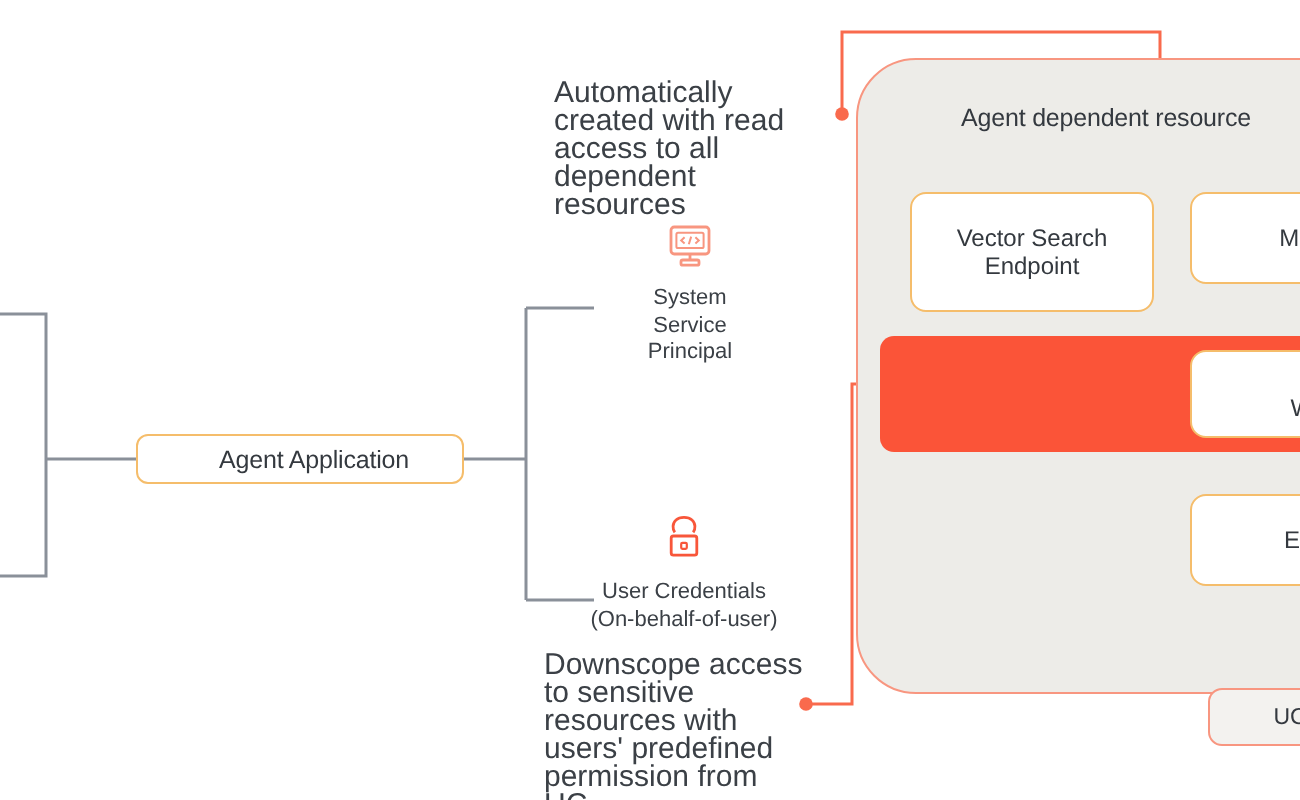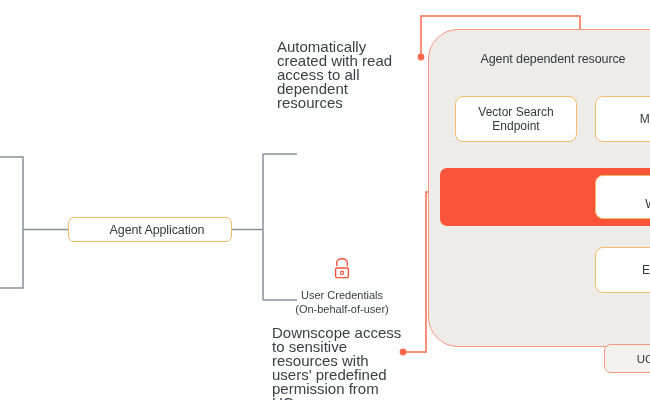--- a/index.html
+++ b/index.html
@@ -115,21 +115,21 @@
     border: 1.4px solid #f5bd6b;
     border-radius: 8px;
     display: flex; align-items: center; justify-content: center;
     text-align: center;
     font-size: 12px;
     line-height: 14.5px;
     color: #34393f;
     white-space: pre-line;
     z-index: 4;
   }
-  .chip-vs   { left: 455px; top: 96px;  width: 122px; height: 46px; }
+  .chip-vs   { left: 455px; top: 96px;  width: 122px; height: 60px; }
   .chip-ms   { left: 595px; top: 96px;  width: 122px; height: 46px; }
   .chip-genie{ left: 455px; top: 175px; width: 122px; height: 44px; }
   .chip-dw   { left: 595px; top: 175px; width: 122px; height: 44px; }
   .chip-ucf  { left: 455px; top: 247px; width: 122px; height: 46px; }
   .chip-ext  { left: 595px; top: 247px; width: 122px; height: 46px; }
 
   .chip-uccon {
     position: absolute;
     left: 604px; top: 344px;
     width: 100px; height: 29px;
@@ -172,20 +172,36 @@
       <path d="M 403 352 L 426 352 L 426 192 L 437 192"></path>
     </g>
     <polygon points="444,192 435.5,188.2 435.5,195.8" fill="#f96a4d"></polygon>
     <circle cx="403" cy="352" r="3.4" fill="#f96a4d"></circle>
   </svg>
 
   <div class="agent-app">Agent Application</div>
 
   <div class="annot annot-top">Automatically created with read access to all dependent resources</div>
 
+  <div class="icon-group g-ssp">
+    <span>
+      <svg width="26" height="26" viewBox="0 0 26 26" fill="none" stroke="#f89680" stroke-width="1.4">
+        <rect x="3.5" y="3.5" width="19" height="13.5" rx="1.6"></rect>
+        <path d="M 13 17 L 13 20"></path>
+        <rect x="8.5" y="20" width="9" height="2.6" rx="0.9"></rect>
+        <rect x="6.2" y="6.4" width="13.6" height="7.6" rx="0.8" stroke-width="1"></rect>
+        <path d="M 10.3 8.6 L 8.6 10.2 L 10.3 11.8" stroke-width="1"></path>
+        <path d="M 15.7 8.6 L 17.4 10.2 L 15.7 11.8" stroke-width="1"></path>
+        <path d="M 13.6 8.3 L 12.4 12.1" stroke-width="1"></path>
+      </svg>
+    </span>
+    <span class="caption">System
+Service
+Principal</span>
+  </div>
 
   <div class="icon-group g-user">
     <span>
       <svg width="24" height="28" viewBox="0 0 24 28" fill="none" stroke="#f8563a" stroke-width="1.4">
         <path d="M 7.4 11.2 C 6.2 9.6 6.1 6.6 8 5 C 9.2 3.9 10.6 3.7 12 3.7
                  C 13.4 3.7 14.8 3.9 16 5 C 17.9 6.6 17.8 9.6 16.6 11.2"></path>
         <rect x="5.6" y="13" width="12.8" height="9.6" rx="1.1"></rect>
         <rect x="10.6" y="16.4" width="2.8" height="3" rx="0.6" stroke-width="1.1"></rect>
       </svg>
     </span>

